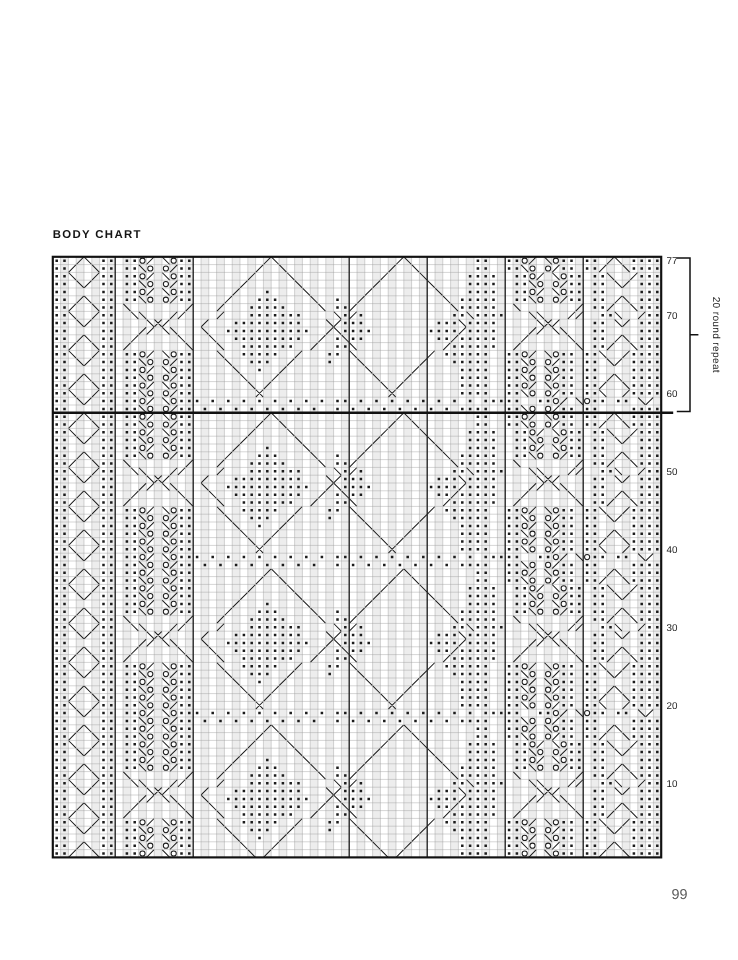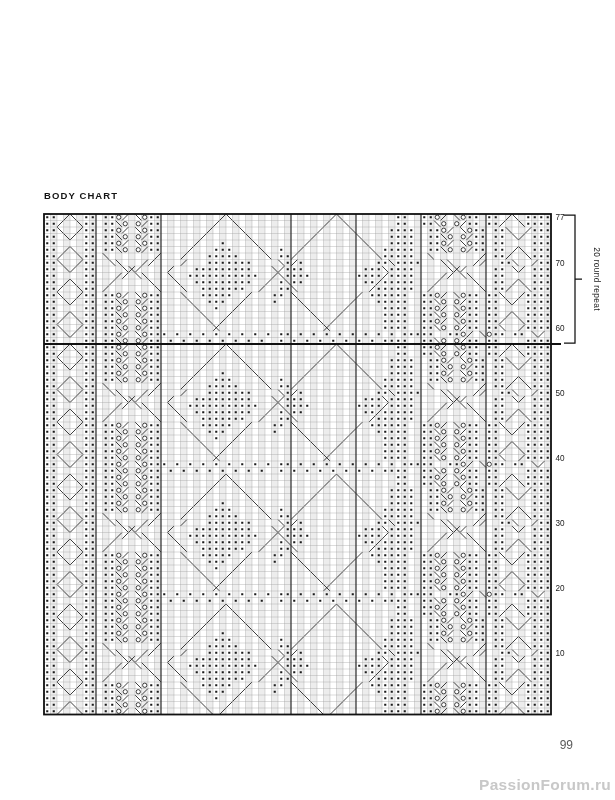--- a/index.html
+++ b/index.html
@@ -284,14 +284,13 @@
         <text x="555.5" y="395.55" font-size="8.2" fill="#1c1c1c">50</text>
         <text x="555.5" y="460.55" font-size="8.2" fill="#1c1c1c">40</text>
         <text x="555.5" y="525.55" font-size="8.2" fill="#1c1c1c">30</text>
         <text x="555.5" y="590.55" font-size="8.2" fill="#1c1c1c">20</text>
         <text x="555.5" y="655.55" font-size="8.2" fill="#1c1c1c">10</text>
       </g>
       <path d="M564 215H575V343H564M575 279h7" stroke="#111111" stroke-width="1.25" fill="none"></path>
       <text transform="translate(594,279) rotate(90)" text-anchor="middle" font-size="8.4" fill="#1c1c1c" letter-spacing="0.3">20 round repeat</text>
     </svg>
   <div class="page-number">99</div>
-  <div class="watermark">PassionForum.ru</div>
 </div>
 
 </body></html>

